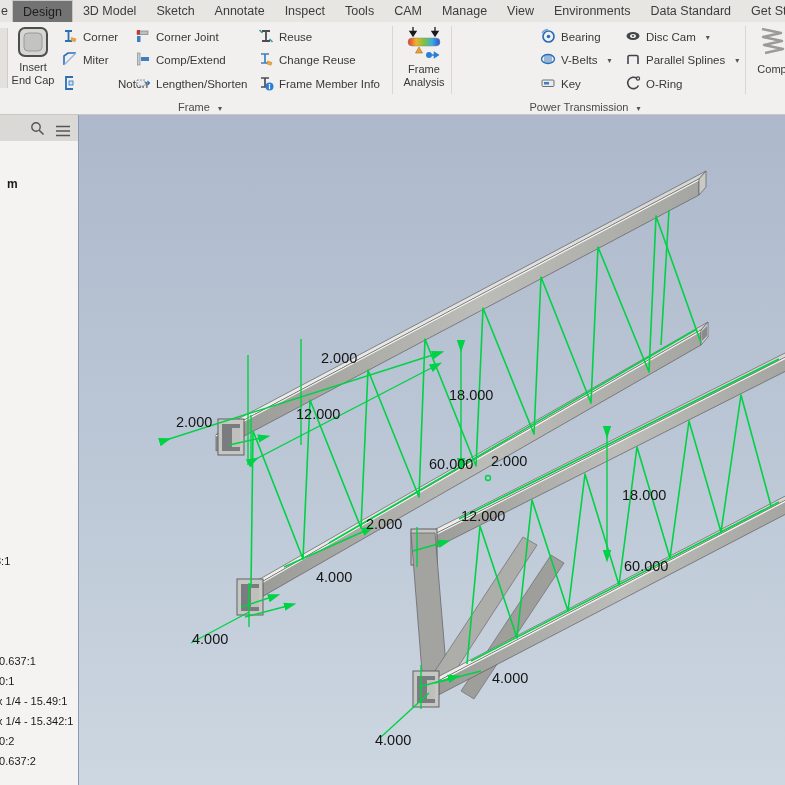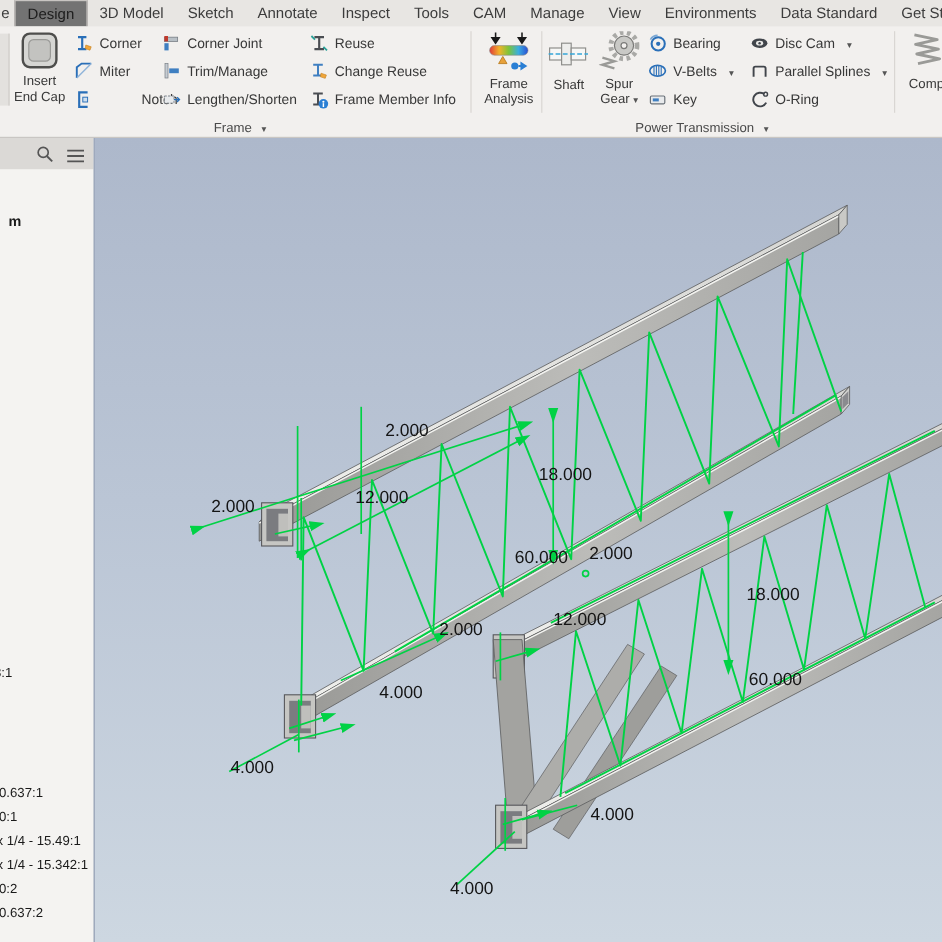--- a/index.html
+++ b/index.html
@@ -109,21 +109,21 @@
             <rect x="2" y="2" width="3" height="4.5" fill="#c0392b"></rect>
             <rect x="2" y="8" width="3.5" height="6" fill="#3f7fc1"></rect>
           </svg></span>
       <span>Corner Joint</span>
     </div>
     <div class="smbtn" style="left:135px;top:28px;">
       <span><svg width="16" height="16" viewBox="0 0 16 16">
             <rect x="2.5" y="2" width="2.5" height="12" fill="#c6ccd2" stroke="#7a8188" stroke-width="0.6"></rect>
             <rect x="6" y="6" width="8" height="4" fill="#3f7fc1"></rect>
           </svg></span>
-      <span>Trim/Manage</span>
+      <span>Comp/Extend</span>
     </div>
     <div class="smbtn" style="left:135px;top:52px;">
       <span><svg width="16" height="16" viewBox="0 0 16 16">
             <rect x="2" y="5" width="8" height="6" fill="#e8eaec" stroke="#7a8188" stroke-width="0.8" stroke-dasharray="2,1"></rect>
             <path d="M10,8 h4 M12.5,6 l2,2 -2,2" stroke="#2a6fb8" stroke-width="1.2" fill="none"></path>
           </svg></span>
       <span>Lengthen/Shorten</span>
     </div>
 
     <div class="smbtn" style="left:258px;top:5px;">
@@ -171,44 +171,21 @@
           <circle cx="23" cy="29" r="3" fill="#2a7fd4"></circle>
           <path d="M26,29 h6 M32,29 l-3.5,-2.2 v4.4 z" stroke="#2a7fd4" stroke-width="1.6" fill="#2a7fd4"></path>
         </svg>
       </span>
       <span>Frame</span>
       <span>Analysis</span>
     </div>
 
     <div class="sep" style="left:451px;"></div>
 
-    <div class="bigbtn" style="left:454px;width:40px;">
-      <span class="ic" style="margin-top:5px;">
-        <svg width="34" height="32" viewBox="0 0 34 32">
-          <rect x="1" y="11" width="10" height="10" fill="#f7f7f5" stroke="#8f8f8c"></rect>
-          <rect x="11" y="7" width="8" height="18" fill="#eeeeec" stroke="#8f8f8c"></rect>
-          <rect x="19" y="11" width="12" height="10" fill="#f7f7f5" stroke="#8f8f8c"></rect>
-          <line x1="0" y1="16" x2="33" y2="16" stroke="#36a6d8" stroke-width="1.2" stroke-dasharray="4,2"></line>
-        </svg>
-      </span>
-      <span>Shaft</span>
-    </div>
-
-    <div class="bigbtn" style="left:495px;width:42px;">
-      <span class="ic">
-        <svg width="34" height="34" viewBox="0 0 34 34">
-          <circle cx="21" cy="12" r="11" fill="none" stroke="#a9a9a6" stroke-width="4" stroke-dasharray="3,3"></circle>
-          <circle cx="21" cy="12" r="8" fill="#c9c9c6" stroke="#7a7a78"></circle>
-          <circle cx="21" cy="12" r="2.5" fill="#f2f0ee" stroke="#7a7a78"></circle>
-          <path d="M3,22 L13,25 L3,28 L13,31" stroke="#9a9a97" stroke-width="2" fill="none"></path>
-        </svg>
-      </span>
-      <span>Spur</span>
-      <span><span>Gear</span><span class="dd-inline">▾</span></span>
-    </div>
+
 
     <div class="smbtn" style="left:540px;top:5px;">
       <span><svg width="16" height="16" viewBox="0 0 16 16">
             <path d="M2,5 A7,7 0 0 1 8,1.5" stroke="#7aa7d4" stroke-width="1.4" fill="none"></path>
             <circle cx="8.5" cy="8.5" r="5.5" stroke="#2a6fb8" stroke-width="1.7" fill="none"></circle>
             <circle cx="8.5" cy="8.5" r="1.8" fill="#2a6fb8"></circle>
           </svg></span>
       <span>Bearing</span>
     </div>
     <div class="smbtn" style="left:540px;top:28px;">

